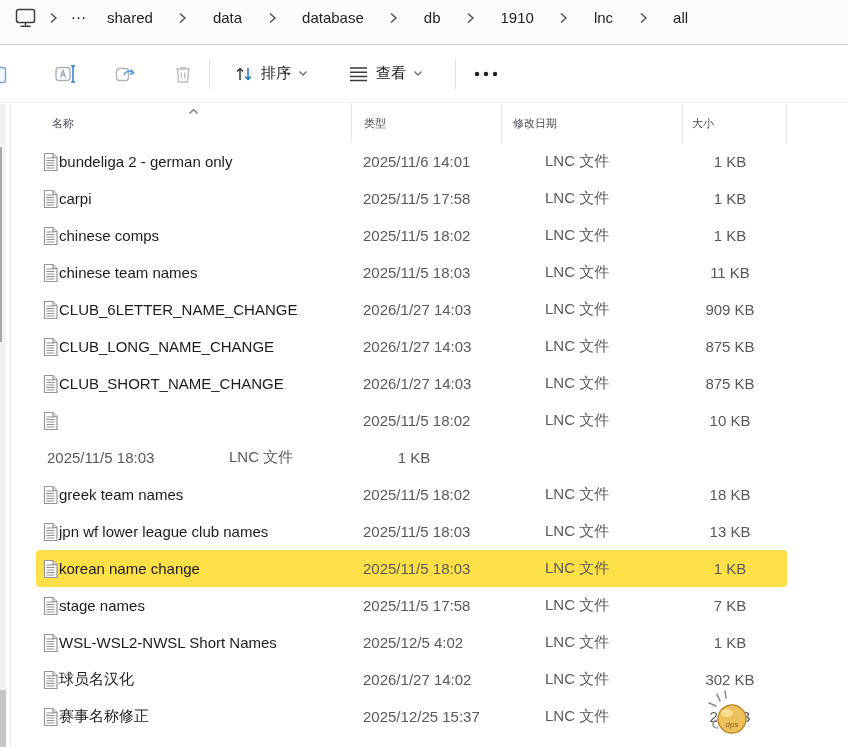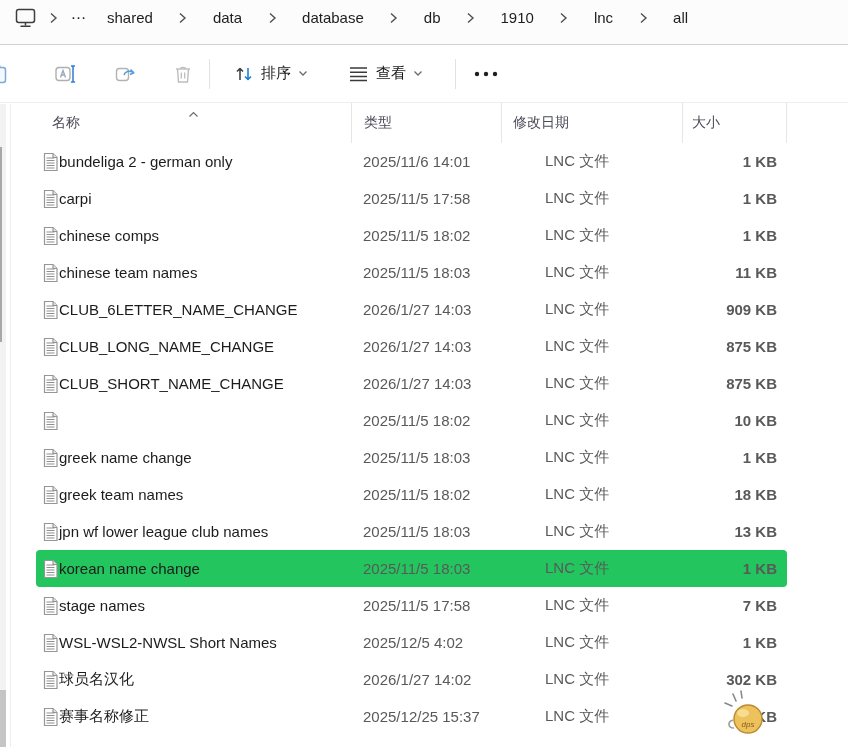--- a/index.html
+++ b/index.html
@@ -32,48 +32,48 @@
   #btn-share { margin-left:12px; }
   #btn-delete { margin-left:9px; }
   #tb-div1 { margin-left:2px; }
   #btn-sort { margin-left:16px; }
   #btn-view { margin-left:24px; }
   #tb-div2 { margin-left:24px; }
   #btn-more { margin-left:10px; width:40px; }
 
   
   .list-header { position:relative; margin-left:36px; height:40px; display:flex;
-    align-items:stretch; font-size:14px; color:#4a4a57; }
+    align-items:stretch; font-size:11px; color:#4a4a57; }
   .hcell { display:flex; align-items:center; border-right:1px solid #e6e6e6; }
   .hcell.name { width:316px; padding-left:16px; }
   .hcell.date { width:181px; padding-left:11px; }
   .hcell.type { width:150px; padding-left:12px; }
   .hcell.size { width:104px; padding-left:9px; }
   .sort-caret { position:absolute; left:152px; top:2px; color:#6d6d6d; }
 
   
   .rows { margin-left:36px; }
   .row { width:751px; height:37px; display:flex; align-items:center;
     border-radius:4px; font-size:15px; cursor:default; }
-  .row.selected { background:#22c55e; }
+  .row.selected { background:#fde047; }
   .cell.name { width:316px; display:flex; align-items:center; padding-left:6px;
     color:#1c1c1c; white-space:nowrap; overflow:hidden; }
   .cell.date { width:181px; padding-left:11px; color:#595959; }
   .cell.type { width:150px; padding-left:12px; color:#595959; }
-  .cell.size { width:104px; padding-right:10px; color:#595959; text-align:right;font-weight:bold; }
+  .cell.size { width:104px; padding-right:10px; color:#595959; text-align:center; }
   .file-icon { width:17px; height:20px; display:grid; place-items:center; flex:0 0 17px; }
 
   
   .gutter-strip { position:absolute; left:0; top:104px; width:6px; height:643px; background:#f2f2f2; }
   .gutter-scrollbar { position:absolute; left:0; top:147px; width:2px; height:195px; background:#a8a8a8; }
   .gutter-bottom { position:absolute; left:0; top:690px; width:6px; height:57px; background:#c5c5c5; }
   .pane-divider { position:absolute; left:10px; top:104px; width:1px; height:643px; background:#ededed; }
 
   
-  .coin-cursor { position:absolute; left:719px; top:686px; width:58px; height:58px; pointer-events:none; }
+  .coin-cursor { position:absolute; left:703px; top:686px; width:58px; height:58px; pointer-events:none; }
 </style>
 </head>
 <body>
 
 <div class="window">
 
   <div class="breadcrumb-bar">
     <span class="crumb-device">
       <svg width="23" height="22" viewBox="0 0 23 22" fill="none">
         <rect x="2.5" y="2.5" width="18" height="13" rx="2.2" stroke="#3d3d3d" stroke-width="1.5"></rect>
@@ -313,30 +313,20 @@
           <path d="M11 1.5 V5.5 H15" fill="#e3e3e3" stroke="#969696" stroke-width="1.2"></path>
           <path d="M4.5 6 H12.5 M4.5 8.5 H12.5 M4.5 11 H12.5 M4.5 13.5 H12.5 M4.5 16 H12.5" stroke="#8f8f8f" stroke-width="1"></path>
         </svg>
       </span>
     </div>
     <div class="cell date">2025/11/5 18:02</div>
     <div class="cell type">LNC 文件</div>
     <div class="cell size">10 KB</div>
   </div>
       <div class="row">
-    <div class="cell name">
-      <span class="file-icon">
-        <svg width="17" height="20" viewBox="0 0 17 20" fill="none">
-          <path d="M2.5 1.5 H11 L15 5.5 V18.5 H2.5 Z" fill="#ffffff" stroke="#969696" stroke-width="1.2"></path>
-          <path d="M11 1.5 V5.5 H15" fill="#e3e3e3" stroke="#969696" stroke-width="1.2"></path>
-          <path d="M4.5 6 H12.5 M4.5 8.5 H12.5 M4.5 11 H12.5 M4.5 13.5 H12.5 M4.5 16 H12.5" stroke="#8f8f8f" stroke-width="1"></path>
-        </svg>
-      </span>
-      <span class="fname">greek name change</span>
-    </div>
     <div class="cell date">2025/11/5 18:03</div>
     <div class="cell type">LNC 文件</div>
     <div class="cell size">1 KB</div>
   </div>
       <div class="row">
     <div class="cell name">
       <span class="file-icon">
         <svg width="17" height="20" viewBox="0 0 17 20" fill="none">
           <path d="M2.5 1.5 H11 L15 5.5 V18.5 H2.5 Z" fill="#ffffff" stroke="#969696" stroke-width="1.2"></path>
           <path d="M11 1.5 V5.5 H15" fill="#e3e3e3" stroke="#969696" stroke-width="1.2"></path>

